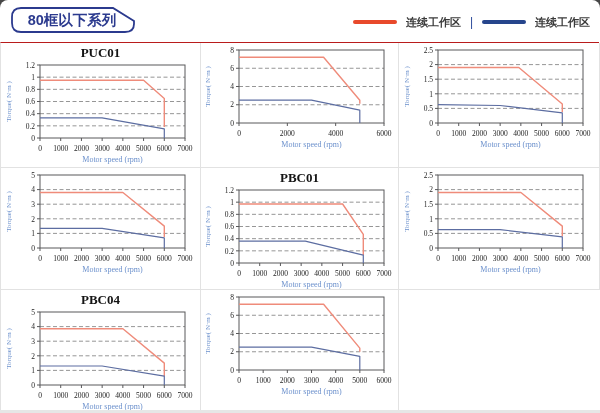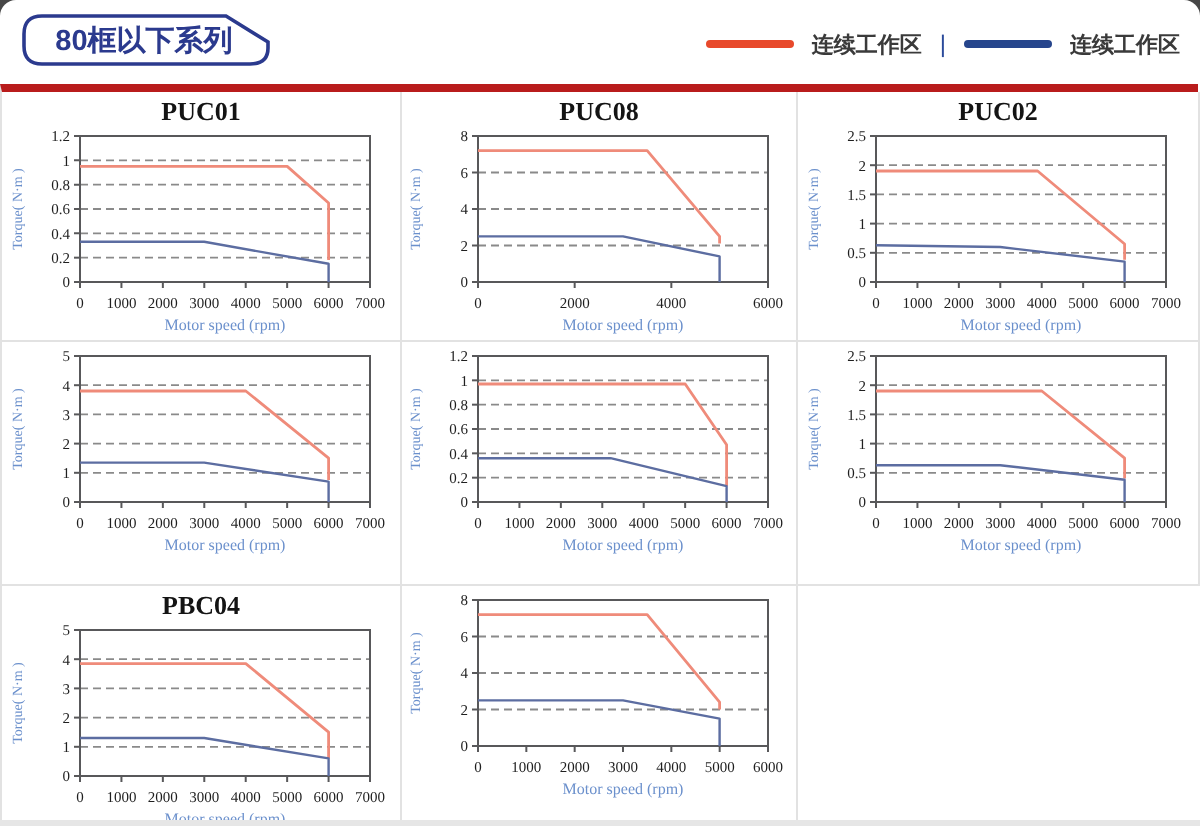--- a/index.html
+++ b/index.html
@@ -4,21 +4,21 @@
 <style>
   html,body{margin:0;padding:0;background:#474747;font-family:"Liberation Sans","DejaVu Sans",sans-serif;}
   .page{width:600px;height:413px;background:#ffffff;border-radius:8px 8px 0 0;overflow:hidden;position:relative;}
   
   .header{height:42px;display:flex;align-items:center;justify-content:space-between;padding:0 10px;box-sizing:border-box;}
   .badge-wrap{position:relative;margin-top:2px;}
   .legend{display:flex;align-items:center;gap:9px;font-size:11px;font-weight:700;color:#3a3a3a;margin-top:2px;}
   .swatch{width:44px;height:4px;border-radius:2px;display:inline-block;}
   .legend-sep{color:#2b4a9b;font-weight:400;font-size:12px;}
   
-  .grid{display:grid;grid-template-columns:200px 198px 201px;grid-template-rows:125px 122px 121px;border-top:4px solid #b91c1c;border-left:1px solid #e2e2e2;width:599px;box-sizing:border-box;}
+  .grid{display:grid;grid-template-columns:200px 198px 201px;grid-template-rows:125px 122px 121px;border-top:1px solid #b91c1c;border-left:1px solid #e2e2e2;width:599px;box-sizing:border-box;}
   .cell{border-right:1px solid #e2e2e2;border-bottom:1px solid #e2e2e2;box-sizing:border-box;padding-top:3px;overflow:hidden;background:#fff;}
   .cell.empty{border:none;}
   .chart-title{text-align:center;font-family:"Liberation Serif","DejaVu Serif",serif;font-weight:700;font-size:13px;color:#141414;height:15px;line-height:14px;}
   .chart-svg{display:block;margin:0 auto;}
   .tick{font-family:"Liberation Serif","DejaVu Serif",serif;font-size:7.5px;fill:#1f1f1f;}
   .axis-label{font-family:"Liberation Serif","DejaVu Serif",serif;font-size:8px;fill:#6b90cc;}
   .axis-label-y{font-family:"Liberation Serif","DejaVu Serif",serif;font-size:7px;fill:#6b90cc;}
   .bottom-strip{position:absolute;left:0;bottom:0;width:100%;height:3px;background:#e6e6e6;}
 </style>
 </head>
@@ -83,21 +83,20 @@
           <line x1="181" x2="181" y1="77" y2="80" stroke="#58585a" stroke-width="1"></line>
           <text x="181" y="90" text-anchor="middle" class="tick">7000</text>
           <text x="108.5" y="101" text-anchor="middle" class="axis-label">Motor speed (rpm)</text>
           <text x="7" y="40.5" text-anchor="middle" class="axis-label-y" transform="rotate(-90 7 40.5)">Torque( N·m )</text>
           <polyline points="36.0,19.2 139.6,19.2 160.3,37.5 160.3,66.0" fill="none" stroke="#ef8b7a" stroke-width="1.4" stroke-linejoin="round"></polyline>
           <polyline points="36.0,56.9 98.1,56.9 160.3,67.9 160.3,77.0" fill="none" stroke="#5c6da1" stroke-width="1.2" stroke-linejoin="round"></polyline>
         </svg>
   </div>
 
   <div class="cell">
-    <div class="chart-title">PUC08</div>
     <svg class="chart-svg" width="194" height="104">
           <line x1="36" x2="181" y1="58.75" y2="58.75" stroke="#8a8a8a" stroke-width="0.9" stroke-dasharray="4 2.5"></line>
           <line x1="36" x2="181" y1="40.5" y2="40.5" stroke="#8a8a8a" stroke-width="0.9" stroke-dasharray="4 2.5"></line>
           <line x1="36" x2="181" y1="22.25" y2="22.25" stroke="#8a8a8a" stroke-width="0.9" stroke-dasharray="4 2.5"></line>
           <rect x="36" y="4" width="145" height="73" fill="none" stroke="#58585a" stroke-width="1"></rect>
           <line x1="33" x2="36" y1="77" y2="77" stroke="#58585a" stroke-width="1"></line>
           <text x="31" y="79.7" text-anchor="end" class="tick">0</text>
           <line x1="33" x2="36" y1="58.75" y2="58.75" stroke="#58585a" stroke-width="1"></line>
           <text x="31" y="61.45" text-anchor="end" class="tick">2</text>
           <line x1="33" x2="36" y1="40.5" y2="40.5" stroke="#58585a" stroke-width="1"></line>
@@ -115,21 +114,20 @@
           <line x1="181" x2="181" y1="77" y2="80" stroke="#58585a" stroke-width="1"></line>
           <text x="181" y="90" text-anchor="middle" class="tick">6000</text>
           <text x="108.5" y="101" text-anchor="middle" class="axis-label">Motor speed (rpm)</text>
           <text x="7" y="40.5" text-anchor="middle" class="axis-label-y" transform="rotate(-90 7 40.5)">Torque( N·m )</text>
           <polyline points="36.0,11.3 120.6,11.3 156.8,54.2 156.8,57.8" fill="none" stroke="#ef8b7a" stroke-width="1.4" stroke-linejoin="round"></polyline>
           <polyline points="36.0,54.2 108.5,54.2 156.8,64.2 156.8,77.0" fill="none" stroke="#5c6da1" stroke-width="1.2" stroke-linejoin="round"></polyline>
         </svg>
   </div>
 
   <div class="cell">
-    <div class="chart-title">PUC02</div>
     <svg class="chart-svg" width="194" height="104">
           <line x1="36" x2="181" y1="62.400000000000006" y2="62.400000000000006" stroke="#8a8a8a" stroke-width="0.9" stroke-dasharray="4 2.5"></line>
           <line x1="36" x2="181" y1="47.8" y2="47.8" stroke="#8a8a8a" stroke-width="0.9" stroke-dasharray="4 2.5"></line>
           <line x1="36" x2="181" y1="33.2" y2="33.2" stroke="#8a8a8a" stroke-width="0.9" stroke-dasharray="4 2.5"></line>
           <line x1="36" x2="181" y1="18.599999999999994" y2="18.599999999999994" stroke="#8a8a8a" stroke-width="0.9" stroke-dasharray="4 2.5"></line>
           <rect x="36" y="4" width="145" height="73" fill="none" stroke="#58585a" stroke-width="1"></rect>
           <line x1="33" x2="36" y1="77" y2="77" stroke="#58585a" stroke-width="1"></line>
           <text x="31" y="79.7" text-anchor="end" class="tick">0</text>
           <line x1="33" x2="36" y1="62.400000000000006" y2="62.400000000000006" stroke="#58585a" stroke-width="1"></line>
           <text x="31" y="65.10000000000001" text-anchor="end" class="tick">0.5</text>
@@ -200,20 +198,21 @@
           <line x1="181" x2="181" y1="77" y2="80" stroke="#58585a" stroke-width="1"></line>
           <text x="181" y="90" text-anchor="middle" class="tick">7000</text>
           <text x="108.5" y="101" text-anchor="middle" class="axis-label">Motor speed (rpm)</text>
           <text x="7" y="40.5" text-anchor="middle" class="axis-label-y" transform="rotate(-90 7 40.5)">Torque( N·m )</text>
           <polyline points="36.0,21.5 118.9,21.5 160.3,55.1 160.3,66.0" fill="none" stroke="#ef8b7a" stroke-width="1.4" stroke-linejoin="round"></polyline>
           <polyline points="36.0,57.3 98.1,57.3 160.3,66.8 160.3,77.0" fill="none" stroke="#5c6da1" stroke-width="1.2" stroke-linejoin="round"></polyline>
         </svg>
   </div>
 
   <div class="cell">
+    <div class="chart-title">PBC01</div>
     <svg class="chart-svg" width="194" height="104">
           <line x1="36" x2="181" y1="64.83333333333333" y2="64.83333333333333" stroke="#8a8a8a" stroke-width="0.9" stroke-dasharray="4 2.5"></line>
           <line x1="36" x2="181" y1="52.666666666666664" y2="52.666666666666664" stroke="#8a8a8a" stroke-width="0.9" stroke-dasharray="4 2.5"></line>
           <line x1="36" x2="181" y1="40.49999999999999" y2="40.49999999999999" stroke="#8a8a8a" stroke-width="0.9" stroke-dasharray="4 2.5"></line>
           <line x1="36" x2="181" y1="28.33333333333333" y2="28.33333333333333" stroke="#8a8a8a" stroke-width="0.9" stroke-dasharray="4 2.5"></line>
           <line x1="36" x2="181" y1="16.166666666666664" y2="16.166666666666664" stroke="#8a8a8a" stroke-width="0.9" stroke-dasharray="4 2.5"></line>
           <rect x="36" y="4" width="145" height="73" fill="none" stroke="#58585a" stroke-width="1"></rect>
           <line x1="33" x2="36" y1="77" y2="77" stroke="#58585a" stroke-width="1"></line>
           <text x="31" y="79.7" text-anchor="end" class="tick">0</text>
           <line x1="33" x2="36" y1="64.83333333333333" y2="64.83333333333333" stroke="#58585a" stroke-width="1"></line>

